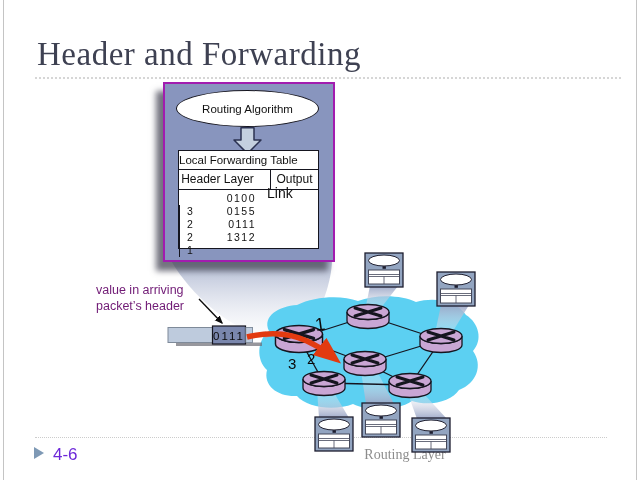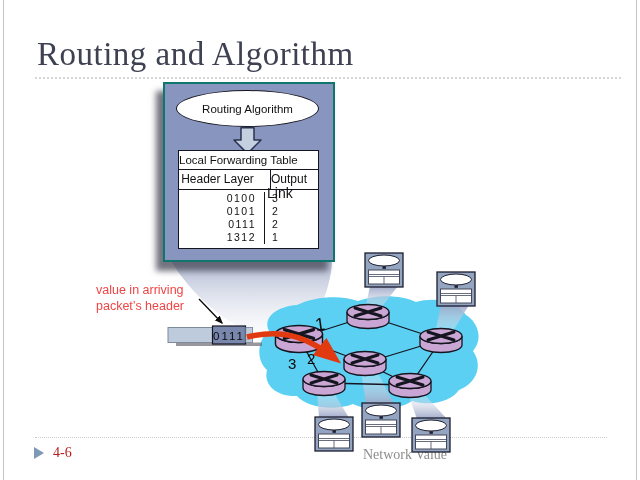--- a/index.html
+++ b/index.html
@@ -7,58 +7,58 @@
        font-family:"Liberation Sans",sans-serif;}
   .edge{position:absolute;top:0;bottom:0;width:1px;background:#c4c4c4;z-index:0;}
   .edge-left{left:3px;}
   .edge-right{left:636px;}
   .slide-title{position:absolute;left:37px;top:36px;font-family:"Liberation Serif",serif;
        font-size:33px;color:#3e4152;z-index:2;letter-spacing:.5px;white-space:nowrap;}
   .rule-title{position:absolute;left:35px;top:77px;width:586px;border-top:2px dotted #d6d6d6;z-index:1;}
   .rule-footer{position:absolute;left:35px;top:437px;width:572px;border-top:1px dotted #cccccc;z-index:1;}
   .bullet{position:absolute;left:34px;top:447px;width:0;height:0;border-left:10px solid #7e99b5;
        border-top:6px solid transparent;border-bottom:6px solid transparent;z-index:1;}
-  .page-num{position:absolute;left:53px;top:445px;font-family:Liberation Serif, serif;
-       font-size:14px;color:#b91c1c;z-index:1;}
+  .page-num{position:absolute;left:53px;top:445px;font-family:Liberation Sans, sans-serif;
+       font-size:17px;color:#6d28d9;z-index:1;}
   .footer-label{position:absolute;left:330px;top:447px;width:150px;text-align:center;
        font-family:"Liberation Serif",serif;font-size:14px;color:#8c8c8c;z-index:1;}
   svg.diagram{position:absolute;left:0;top:0;z-index:3;}
   .routing-box{position:absolute;left:163px;top:82px;width:168px;height:176px;background:#8895be;
-       border:2px solid #0f766e;box-shadow:-7px 9px 6px rgba(80,80,95,.8);z-index:4;}
+       border:2px solid #a21caf;box-shadow:-7px 9px 6px rgba(80,80,95,.8);z-index:4;}
   .algo-ellipse{position:absolute;left:11px;top:6px;width:141px;height:35px;border:1.5px solid #15151f;
        border-radius:50%;background:#ffffff;display:flex;align-items:center;justify-content:center;
        font-size:11.5px;color:#111;}
   .flow-arrow{position:absolute;left:68px;top:43px;}
   .fwd-table{position:absolute;left:13px;top:66px;width:139px;background:#ffffff;
        border:1.5px solid #15151f;color:#111;}
   .t-title{height:18px;line-height:18px;font-size:11.5px;border-bottom:1.2px solid #15151f;}
   .t-head{display:flex;height:19px;line-height:19px;border-bottom:1.2px solid #15151f;font-size:12px;}
   .t-head .c1{width:77px;text-align:center;}
-  .t-head .c2{flex:1;text-align:left;border-left:1.2px solid #15151f;margin-left:14px;}
+  .t-head .c2{flex:1;text-align:center;border-left:1.2px solid #15151f;margin-left:14px;}
   .t-body{position:relative;height:56px;font-size:10.5px;padding-top:2px;}
-  .t-row{display:flex;height:13px;line-height:13px;}
+  .t-row{display:flex;height:13px;line-height:13px;flex-direction:column;}
   .t-row .c1{width:77px;text-align:right;padding-right:8px;letter-spacing:1.5px;}
   .t-row .c2{flex:1;padding-left:7px;border-left:1.2px solid #15151f;letter-spacing:1px;}
   .link-label{position:absolute;left:88px;top:34px;font-size:14px;}
   .annotation{position:absolute;left:96px;top:282px;width:120px;font-size:12.5px;line-height:1.3;
-       color:#ef4444;z-index:4;}
+       color:#701a75;z-index:4;}
 </style>
 </head>
 <body>
 
 <div class="edge edge-left"></div>
 <div class="edge edge-right"></div>
 
-<div class="slide-title">Routing and Algorithm</div>
+<div class="slide-title">Header and Forwarding</div>
 <div class="rule-title"></div>
 
 <div class="rule-footer"></div>
 <div class="bullet"></div>
 <div class="page-num">4-6</div>
-<div class="footer-label">Network Value</div>
+<div class="footer-label">Routing Layer</div>
 
 <svg class="diagram" width="640" height="480" viewBox="0 0 640 480">
   <defs>
     <linearGradient id="beamDown" x1="0" y1="0" x2="0" y2="1">
       <stop offset="0" stop-color="#9aa6c6" stop-opacity="0.95"></stop>
       <stop offset="1" stop-color="#ffffff" stop-opacity="0.2"></stop>
     </linearGradient>
     <linearGradient id="beamUp" x1="0" y1="1" x2="0" y2="0">
       <stop offset="0" stop-color="#9aa6c6" stop-opacity="0.95"></stop>
       <stop offset="1" stop-color="#ffffff" stop-opacity="0.2"></stop>
@@ -156,21 +156,21 @@
     <div class="t-head">
       <div class="c1">Header Layer</div>
       <div class="c2">Output</div>
     </div>
     <div class="t-body">
       <div class="t-row">
         <div class="c1">0100</div>
         <div class="c2">3</div>
       </div>
       <div class="t-row">
-        <div class="c1">0101</div>
+        <div class="c1">0155</div>
         <div class="c2">2</div>
       </div>
       <div class="t-row">
         <div class="c1">0111</div>
         <div class="c2">2</div>
       </div>
       <div class="t-row">
         <div class="c1">1312</div>
         <div class="c2">1</div>
       </div>

